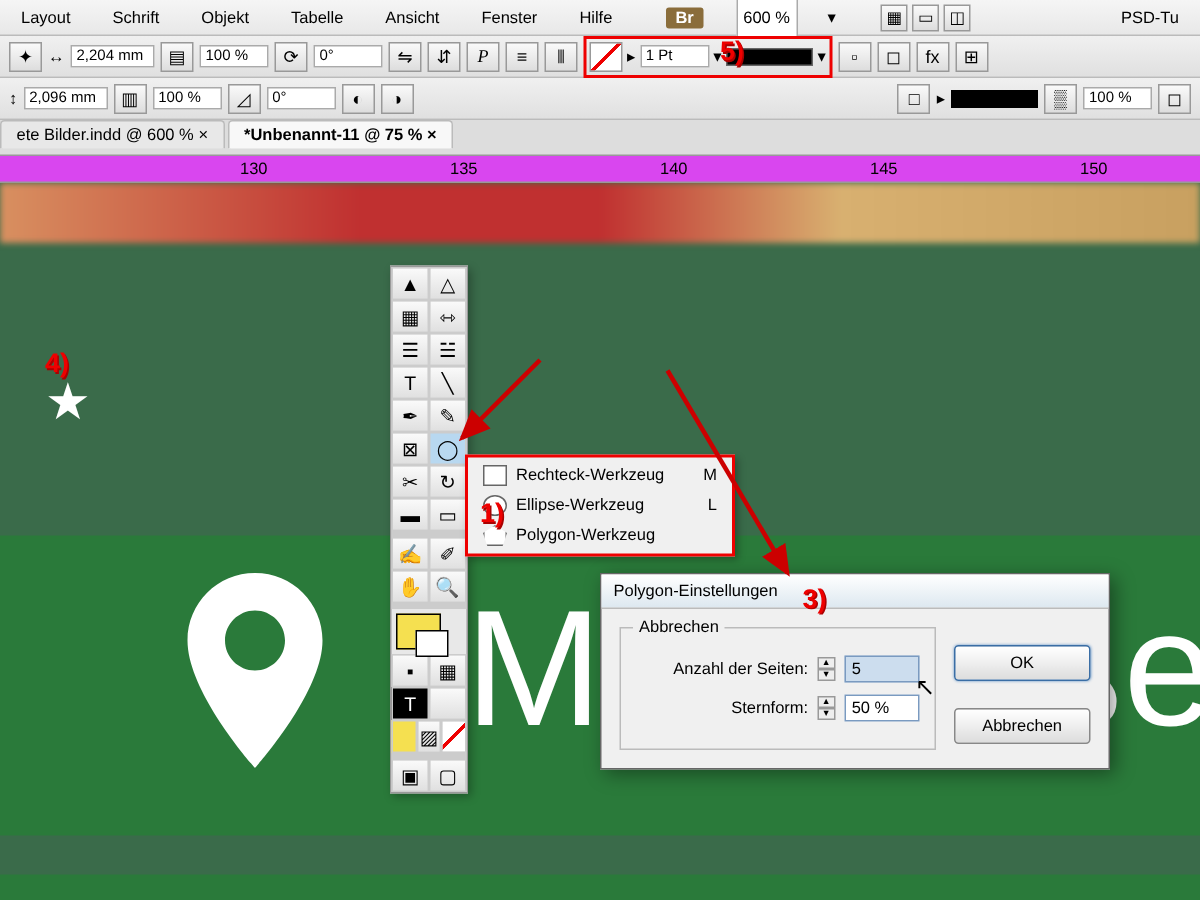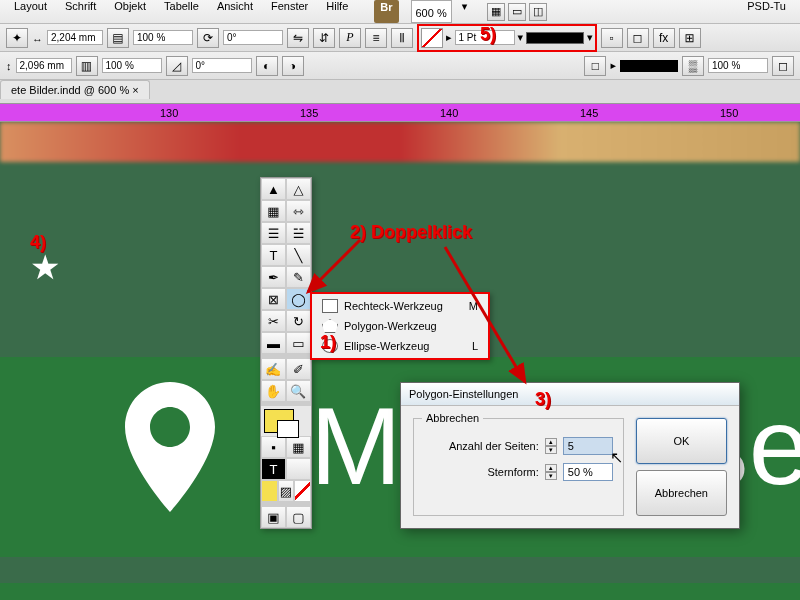--- a/index.html
+++ b/index.html
@@ -1,26 +1,26 @@
 <!DOCTYPE html>
 <html><head>
 <meta charset="utf-8">
 <style>
 *{margin:0;padding:0;box-sizing:border-box;font-family:Tahoma,Arial,sans-serif;font-size:11px;}
 body{background:#e8e8e8;width:800px;height:600px;overflow:hidden;position:relative;}
-.menubar{background:linear-gradient(#f5f5f5,#e8e8e8);height:24px;display:flex;gap:2px;padding:0 6px;border-bottom:1px solid #bbb;}
+.menubar{background:linear-gradient(#f5f5f5,#e8e8e8);height:24px;display:flex;align-items:center;gap:12px;padding:0 6px;border-bottom:1px solid #bbb;}
 .menubar span{padding:0 8px;cursor:default;}
 .menubar .br{background:#8a6d3b;color:#fff;padding:1px 6px;border-radius:2px;font-weight:bold;margin-left:16px;}
 .menubar .zoom{margin-left:10px;}
 .menubar .drop{border:1px solid #aaa;background:#fff;padding:6px 4px;}
 .icongrp{display:inline-flex;align-items:center;gap:3px;margin-left:10px;}
 .tbicon{width:18px;height:18px;background:linear-gradient(#fafafa,#ddd);border:1px solid #999;display:flex;align-items:center;justify-content:center;}
 .toolbar{background:linear-gradient(#f0f0f0,#e0e0e0);display:flex;align-items:center;gap:4px;padding:2px 6px;border-bottom:1px solid #bbb;height:28px;}
 .toolbar .field{background:#fff;border:1px solid #aaa;padding:1px 3px;width:56px;font-size:10px;}
-.toolbar .pct{width:60px;}
+.toolbar .pct{width:46px;}
 .toolbar .tico{width:22px;height:20px;background:linear-gradient(#fafafa,#ddd);border:1px solid #999;display:flex;align-items:center;justify-content:center;font-size:12px;}
 .strokebox{border:2px solid #e00;padding:2px;display:flex;align-items:center;gap:3px;}
 .tabs{background:#ddd;height:24px;display:flex;align-items:flex-start;border-bottom:1px solid #999;}
 .tab{background:#e8e8e8;border:1px solid #bbb;border-bottom:none;padding:3px 10px;margin-right:2px;border-radius:3px 3px 0 0;}
 .tab.active{background:#f8f8f8;font-weight:bold;}
 .ruler{background:#d946ef;height:18px;border-bottom:1px solid #999;position:relative;font-size:9px;}
 .ruler span{position:absolute;top:3px;}
 .canvas{position:relative;height:506px;background:#3a6b4a;overflow:hidden;}
 .photo{position:absolute;top:0;left:0;right:0;height:40px;background:linear-gradient(90deg,#d89060,#c03030 30%,#c03030 50%,#d8b070 70%,#c8a060);filter:blur(2px);}
 .greenblock{position:absolute;top:235px;left:0;right:0;height:200px;background:#2a7a3a;}
@@ -30,36 +30,36 @@
 .bigBe{position:absolute;top:260px;right:-10px;font-size:110px;color:#fff;font-weight:100;font-family:'Segoe UI Light',Arial;}
 .greenblock2{position:absolute;bottom:0;left:0;right:0;height:45px;background:#2a7a3a;}
 .star{position:absolute;top:125px;left:30px;color:#fff;font-size:34px;}
 .toolbox{position:absolute;top:55px;left:260px;width:52px;background:#e8e8e8;border:1px solid #999;box-shadow:2px 2px 6px rgba(0,0,0,.3);}
 .toolbox .row{display:flex;}
 .toolbox .tool{width:26px;height:22px;border:1px solid #ccc;background:linear-gradient(#fafafa,#e0e0e0);display:flex;align-items:center;justify-content:center;font-size:13px;}
 .toolbox .tool.sel{background:#b8d8f0;}
 .toolbox .sep{height:4px;background:#ccc;}
 .swatchbig{width:30px;height:24px;background:#f5e050;border:1px solid #000;position:relative;margin:3px;}
 .swatchbig::after{content:'';position:absolute;right:-6px;bottom:-6px;width:20px;height:16px;background:#fff;border:1px solid #000;}
-.flyout{position:absolute;top:170px;left:310px;background:#f0f0f0;border:2px solid #e00;box-shadow:2px 2px 5px rgba(0,0,0,.3);padding:2px;}
+.flyout{position:absolute;top:181px;left:310px;background:#f0f0f0;border:2px solid #e00;box-shadow:2px 2px 5px rgba(0,0,0,.3);padding:2px;}
 .flyout .item{display:flex;align-items:center;gap:6px;padding:3px 8px;cursor:default;}
 .flyout .item .ico{width:16px;height:14px;border:1px solid #666;background:#fff;}
 .flyout .item .key{margin-left:auto;padding-left:20px;}
 .dialog{position:absolute;top:260px;left:400px;width:340px;background:#f0f0f0;border:1px solid #666;box-shadow:3px 3px 12px rgba(0,0,0,.4);}
 .dialog .titlebar{background:linear-gradient(#fff,#dde8f0);padding:5px 8px;border-bottom:1px solid #bbb;display:flex;align-items:center;}
 .dialog .body{padding:12px;display:flex;gap:12px;}
 .dialog .opts{border:1px solid #bbb;padding:10px;position:relative;flex:1;}
 .dialog .opts legend{background:#f0f0f0;padding:0 4px;position:absolute;top:-7px;left:8px;}
 .dialog .formrow{display:flex;align-items:center;gap:6px;margin:8px 0;justify-content:flex-end;}
 .dialog input{border:1px solid #7a9ac0;padding:2px 4px;width:50px;background:#fff;}
 .dialog input.hl{background:#cde;}
 .dialog .spinner{display:inline-flex;flex-direction:column;}
 .dialog .spinner span{width:12px;height:8px;border:1px solid #999;background:#eee;font-size:7px;text-align:center;line-height:6px;}
 .dialog .btncol{display:flex;flex-direction:column;gap:6px;}
-.dialog button{border:1px solid #888;background:linear-gradient(#fff,#ddd);padding:16px 18px;border-radius:3px;}
+.dialog button{border:1px solid #888;background:linear-gradient(#fff,#ddd);padding:5px 18px;border-radius:3px;margin-top:12px;}
 .dialog button.def{border:1px solid #3a6ea5;box-shadow:0 0 2px #5a8ec5;}
 .anno{position:absolute;color:#e00;font-size:18px;font-weight:bold;text-shadow:1px 1px 0 #a00;}
 .arrow{position:absolute;pointer-events:none;}
 .cursor{position:absolute;top:326px;left:610px;font-size:16px;}
 </style>
 </head>
 <body>
 
 <div class="menubar">
   <span>Layout</span>
@@ -120,20 +120,21 @@
   <div class="tico">□</div>
   <span>▸</span>
   <div style="width:58px;height:12px;background:#000"></div>
   <div class="tico">▒</div>
   <input class="field pct" value="100 %" style="">
   <div class="tico">◻</div>
 </div>
 
 <div class="tabs">
   <div class="tab"><span>ete Bilder.indd @ 600 %</span> <span>×</span></div>
+  <div class="tab active"><span>*Unbenannt-11 @ 75 %</span> <span>×</span></div>
 </div>
 
 <div class="ruler">
   <span style="left:160px">130</span>
   <span style="left:300px">135</span>
   <span style="left:440px">140</span>
   <span style="left:580px">145</span>
   <span style="left:720px">150</span>
 </div>
 
@@ -214,27 +215,27 @@
       </div>
   </div>
 
   <div class="flyout">
     <div class="item">
         <div class="ico" style="border-radius:0"></div>
         <span>Rechteck-Werkzeug</span>
         <span class="key">M</span>
       </div>
     <div class="item">
-        <div class="ico" style="clip-path:polygon(50% 0,100% 38%,82% 100%,18% 100%,0 38%)"></div>
-        <span>Polygon-Werkzeug</span>
-      </div>
-    <div class="item">
         <div class="ico" style="border-radius:50%"></div>
         <span>Ellipse-Werkzeug</span>
         <span class="key">L</span>
+      </div>
+    <div class="item">
+        <div class="ico" style="clip-path:polygon(50% 0,100% 38%,82% 100%,18% 100%,0 38%)"></div>
+        <span>Polygon-Werkzeug</span>
       </div>
   </div>
 
   <div class="dialog">
     <div class="titlebar">
         <span>Polygon-Einstellungen</span>
       </div>
     <div class="body">
       <div class="opts">
         <legend>Abbrechen</legend>
@@ -256,21 +257,20 @@
         </div>
       </div>
       <div class="btncol">
         <button class="def">OK</button>
         <button>Abbrechen</button>
       </div>
     </div>
   </div>
 
   <div class="anno" style="top:210px;left:320px">1)</div>
-  <div class="anno" style="top:100px;left:350px">2) Doppelklick</div>
   <div class="anno" style="top:267px;left:535px">3)</div>
   <div class="anno" style="top:110px;left:30px">4)</div>
   <div class="cursor">↖</div>
 
   <svg class="arrow" style="top:110px;left:300px" width="70" height="70">
       <defs>
         <marker id="ah1" markerWidth="8" markerHeight="8" refX="6" refY="3" orient="auto">
           <path d="M0,0 L7,3 L0,6 Z" fill="#c00"></path>
         </marker>
       </defs>

